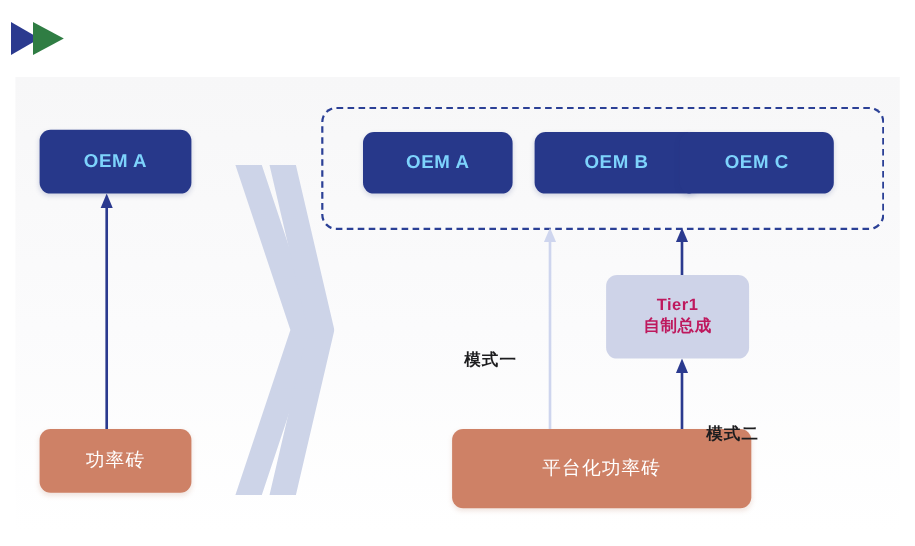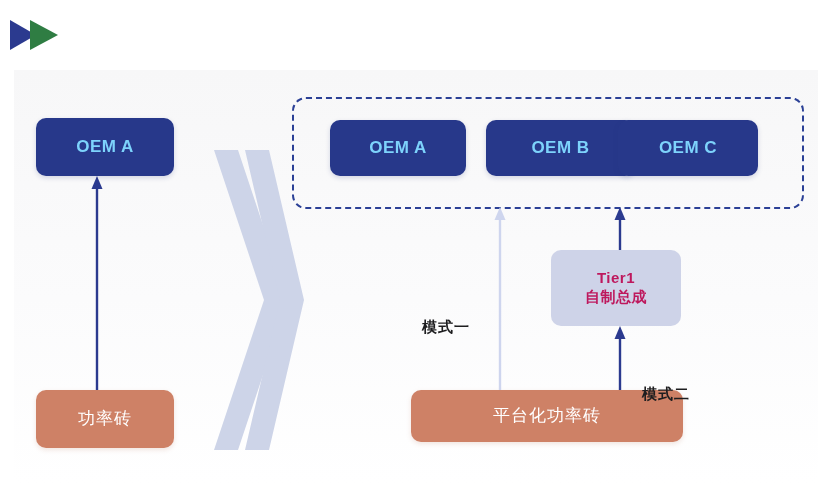--- a/index.html
+++ b/index.html
@@ -91,21 +91,21 @@
     width: 512px; height: 112px;
     border: 2px dashed #2b4096;
     border-radius: 14px;
     box-sizing: border-box;
   }
   #oem-a  { left: 316px; top: 50px;  width: 136px; height: 56px; }
   #oem-b  { left: 460px; top: 50px;  width: 149px; height: 56px; margin-left: 12px; }
   #oem-c  { left: 604px; top: 50px;  width: 140px; height: 56px; }
 
   #tier1           { left: 537px; top: 180px; width: 130px; height: 76px; }
-  #brick-platform  { left: 397px; top: 320px; width: 272px; height: 52px; }
+  #brick-platform  { left: 397px; top: 320px; width: 272px; height: 72px; }
 
   
   .chevron {
     position: absolute;
     left: 190px; top: 80px;
     width: 100px; height: 300px;
   }
 
   
   .arrow { position: absolute; }

